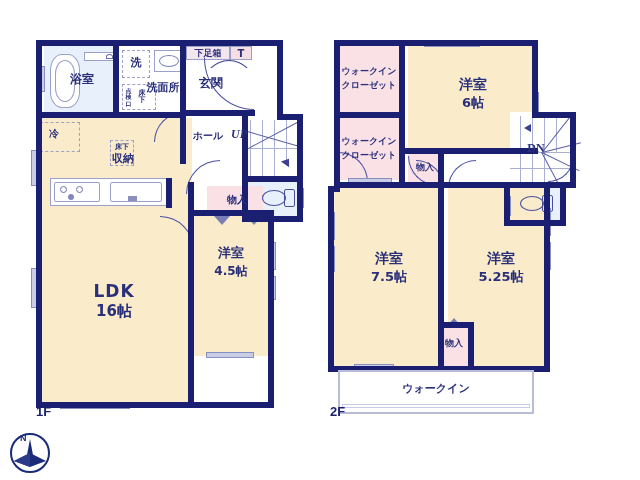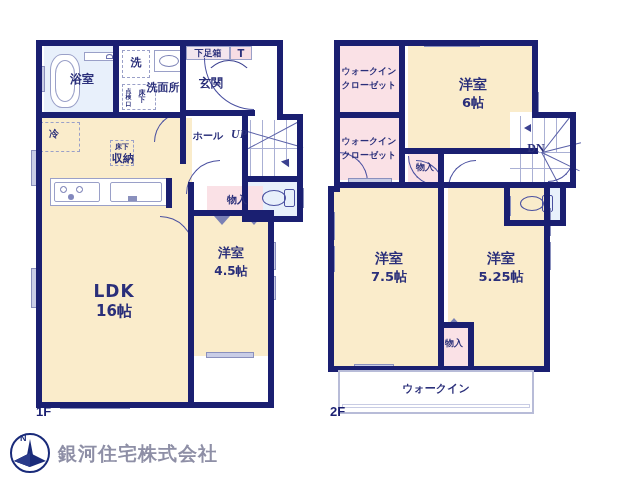--- a/index.html
+++ b/index.html
@@ -252,16 +252,15 @@
   </div>
 
   <div id="footer">
     <div class="logo-circle"></div>
     <div class="n-mark">N</div>
     <svg width="48" height="48" style="position:absolute;left:6px;top:4px;">
       <polygon points="24,10 21,26 27,26" fill="#1a2b7a"></polygon>
       <polygon points="8,32 24,24 40,32 24,38" fill="#1a2b7a"></polygon>
       <polygon points="24,24 24,38 8,32" fill="#2a3b8a"></polygon>
     </svg>
-    <div class="company">銀河住宅株式会社</div>
   </div>
 
 </div>
 
 </body></html>

